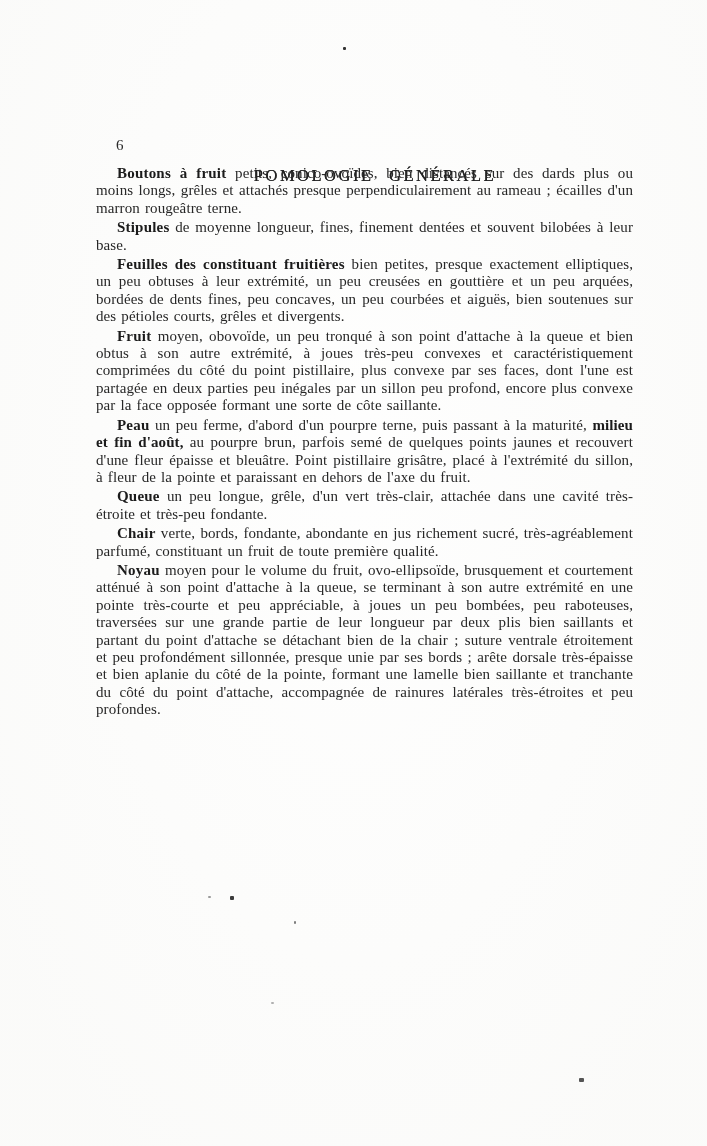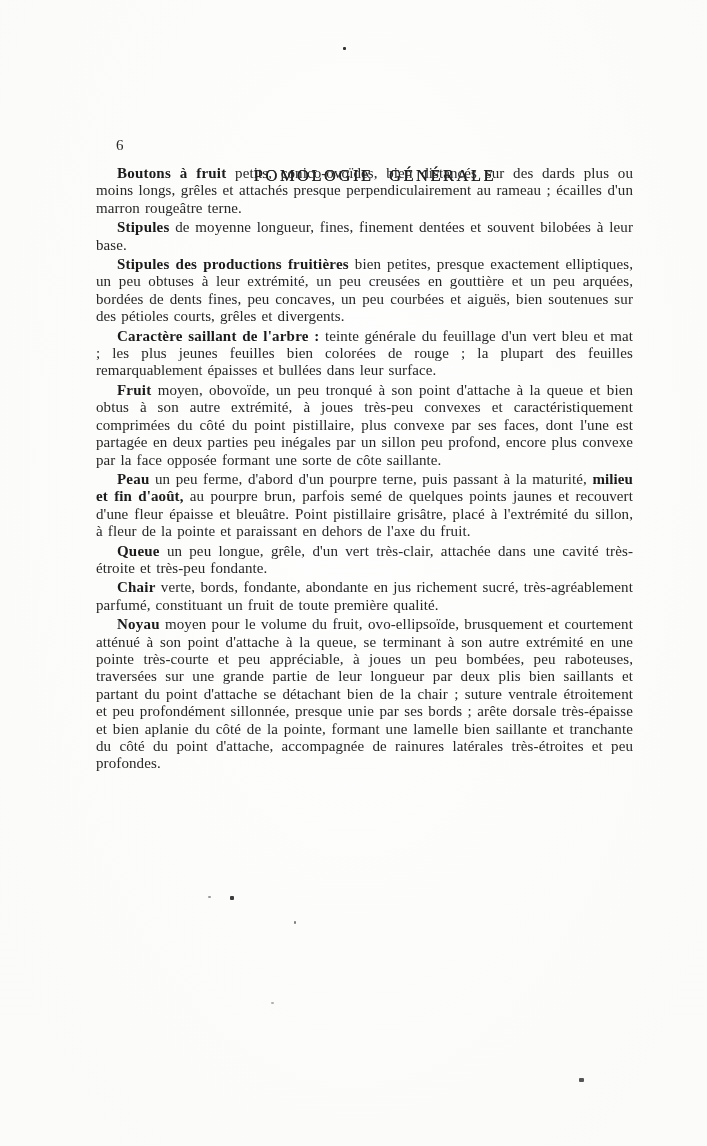--- a/index.html
+++ b/index.html
@@ -101,28 +101,24 @@
       <span>petits, conico-ovoïdes, bien distancés sur des dards plus ou moins longs, grêles et attachés presque perpendiculairement au rameau ; écailles d'un marron rougeâtre terne.</span>
     </p>
 
     <p>
       <span class="lead">Stipules</span>
       <span>de moyenne longueur, fines, finement dentées et souvent bilobées à leur base.</span>
     </p>
 
 
     <p>
-      <span class="lead">Stipules des productions fruitières</span>
+      <span class="lead">Feuilles des constituant fruitières</span>
       <span>bien petites, presque exactement elliptiques, un peu obtuses à leur extrémité, un peu creusées en gouttière et un peu arquées, bordées de dents fines, peu concaves, un peu courbées et aiguës, bien soutenues sur des pétioles courts, grêles et divergents.</span>
     </p>
 
-    <p>
-      <span class="lead">Caractère saillant de l'arbre :</span>
-      <span>teinte générale du feuillage d'un vert bleu et mat ; les plus jeunes feuilles bien colorées de rouge ; la plupart des feuilles remarquablement épaisses et bullées dans leur surface.</span>
-    </p>
 
     <p>
       <span class="lead">Fruit</span>
       <span>moyen, obovoïde, un peu tronqué à son point d'attache à la queue et bien obtus à son autre extrémité, à joues très-peu convexes et caractéristiquement comprimées du côté du point pistillaire, plus convexe par ses faces, dont l'une est partagée en deux parties peu inégales par un sillon peu profond, encore plus convexe par la face opposée formant une sorte de côte saillante.</span>
     </p>
 
     <p>
       <span class="lead">Peau</span>
       <span>un peu ferme, d'abord d'un pourpre terne, puis passant à la maturité,</span>
       <span class="bold-inline">milieu et fin d'août,</span>

